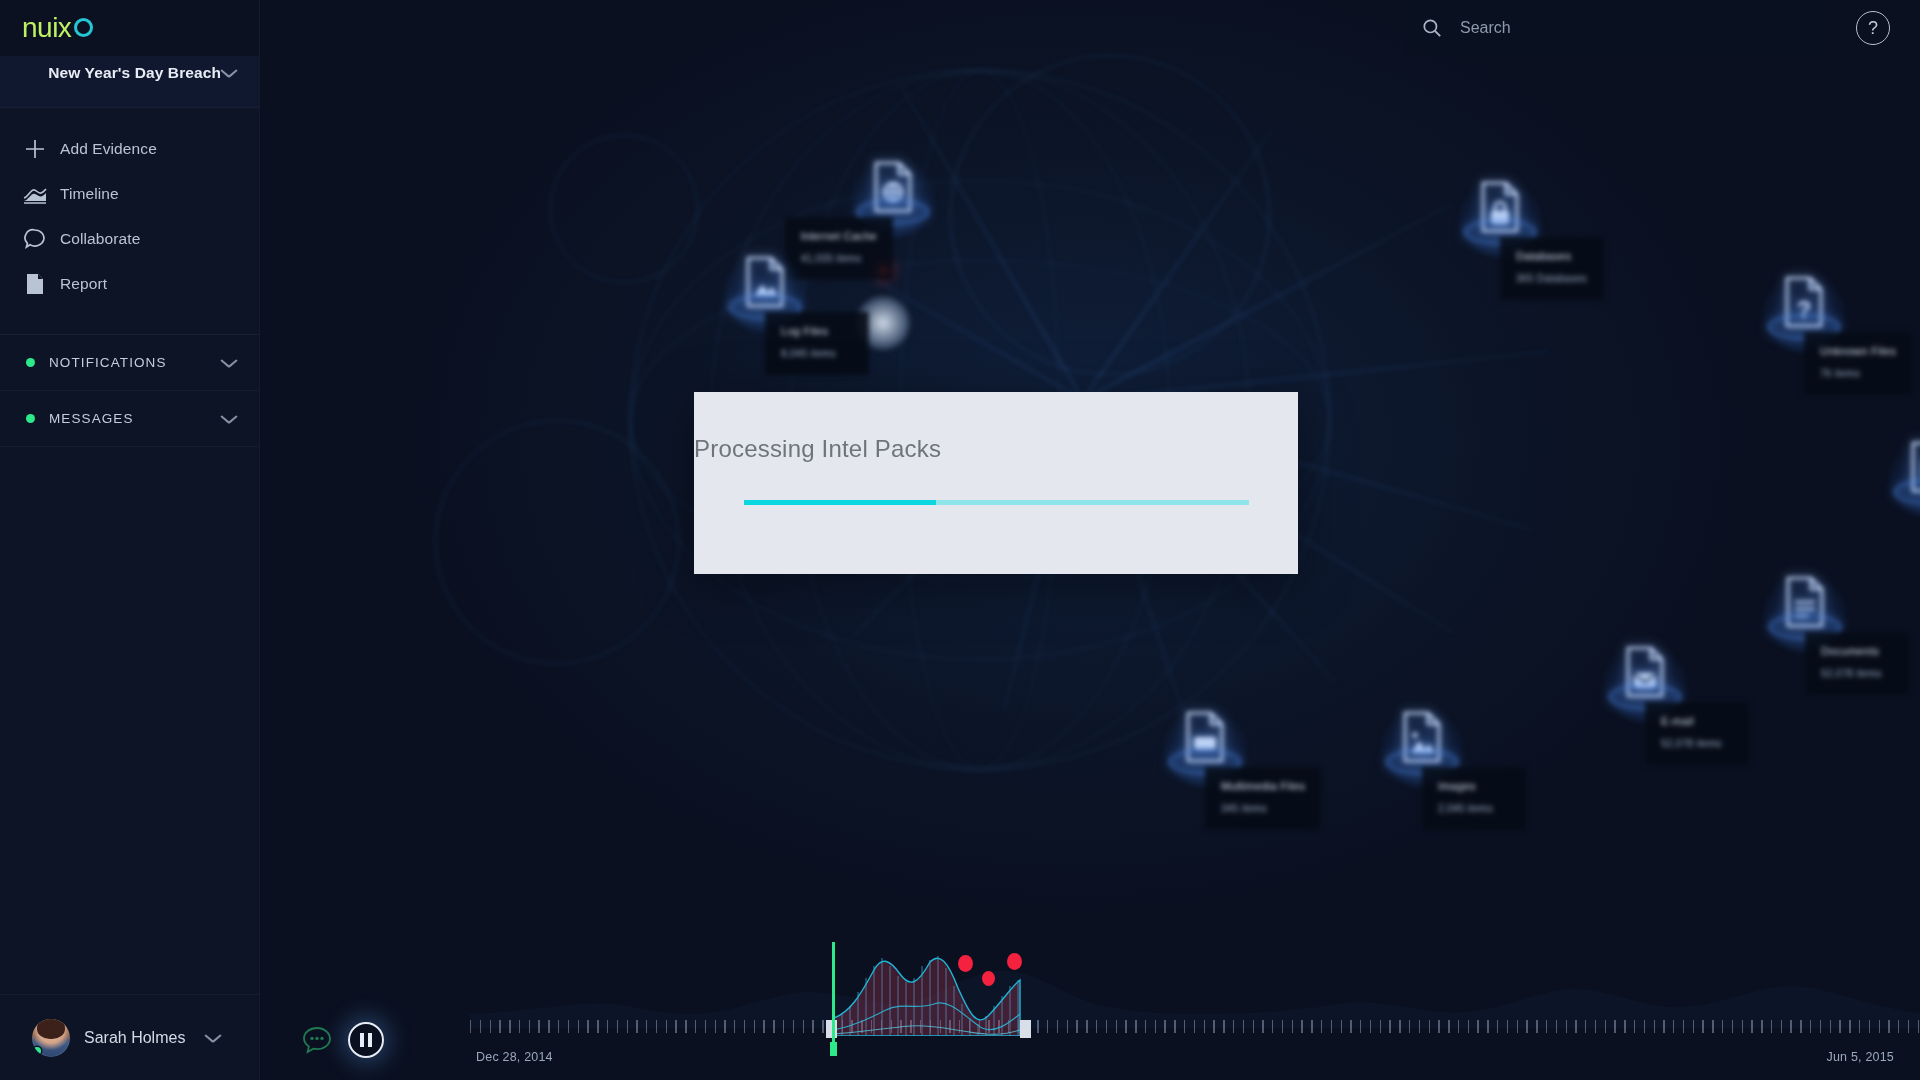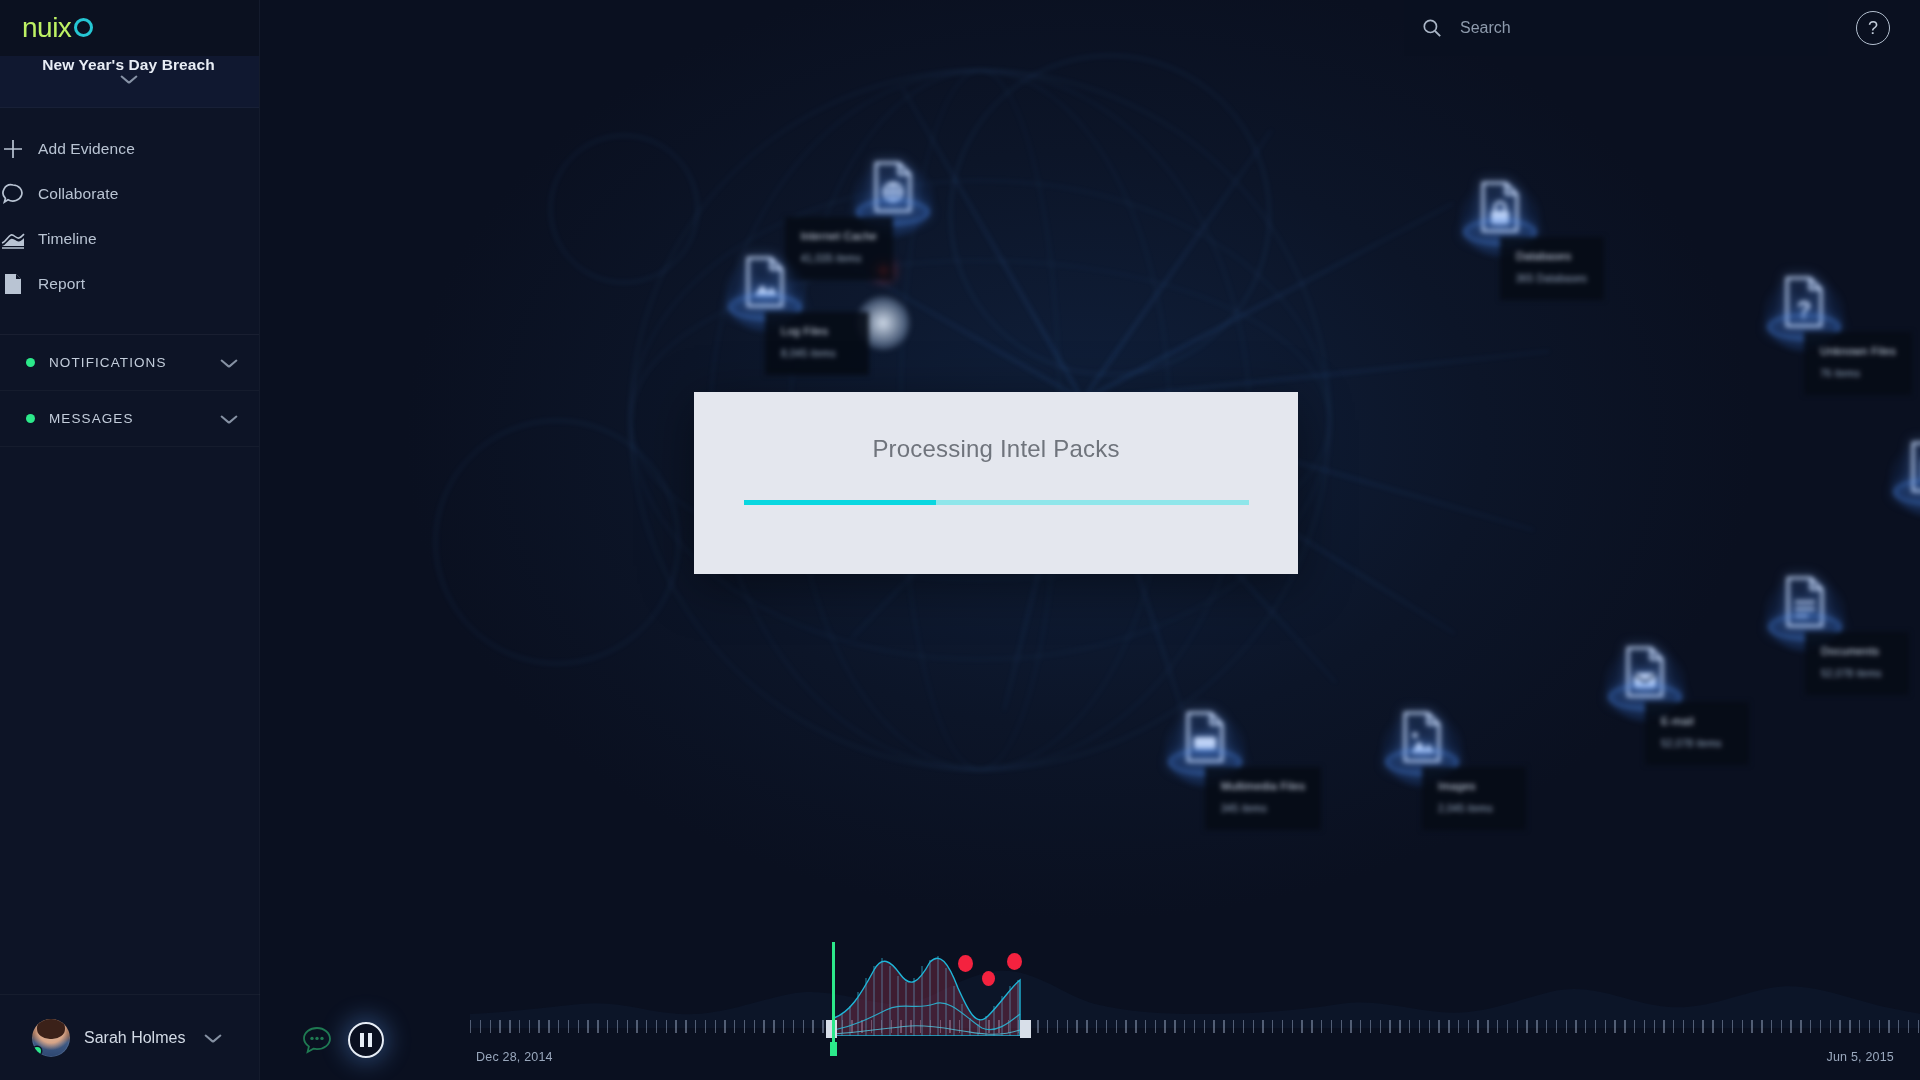--- a/index.html
+++ b/index.html
@@ -86,37 +86,36 @@
   .logo-bar {
     height: 56px; background: #0b1120; display: flex; align-items: center; padding-left: 22px;
   }
   .logo-text { color: #bef264; font-size: 28px; letter-spacing: -.5px; font-weight: 300; line-height: 1; }
   .logo-ring {
     width: 19px; height: 19px; border-radius: 50%;
     border: 3px solid #25c7d4; margin-left: 3px; margin-bottom: 2px;
   }
 
   .case-row {
-    height: 52px; display: flex; align-items: center; justify-content: flex-start;
+    height: 52px; display: flex; align-items: center; justify-content: flex-end;
     padding: 0 22px 18px 20px; background: #101830;
     border-bottom: 1px solid rgba(255,255,255,0.035);
-    flex-direction: column;
   }
   .case-name { color: #e8edf5; font-size: 15.5px; font-weight: bold; letter-spacing: .1px; }
 
   .chev { width: 16px; height: 9px; position: relative; opacity: .75; }
   .chev::before, .chev::after {
     content: ""; position: absolute; top: 1px; width: 11px; height: 1.6px; background: #aebbcd; border-radius: 1px;
   }
   .chev::before { left: 0; transform: rotate(40deg); transform-origin: 0 50%; }
   .chev::after  { right: 0; transform: rotate(-40deg); transform-origin: 100% 50%; }
 
   .nav { padding-top: 18px; padding-bottom: 22px; }
   .nav-item {
-    display: flex; align-items: center; height: 45px; cursor: pointer;
+    display: flex; align-items: center; height: 45px; padding-left: 22px; cursor: pointer;
   }
   .nav-ico { width: 26px; height: 26px; display: flex; align-items: center; justify-content: center; margin-right: 12px; }
   .nav-ico svg { display: block; }
   .nav-label { color: #b9c4d3; font-size: 15.5px; letter-spacing: .1px; }
 
   .nav-divider { height: 1px; background: rgba(255,255,255,0.05); margin: 6px 0 0 0; }
 
   .section-row {
     display: flex; align-items: center; height: 56px; padding: 0 22px 0 26px; cursor: pointer;
     border-bottom: 1px solid rgba(255,255,255,0.035);
@@ -194,21 +193,21 @@
   }
   .tl-date.left { left: 16px; }
   .tl-date.right { right: 26px; }
   .tl-dot { position: absolute; border-radius: 50%; background: #f4223f; }
 
   
   .modal-layer { position: absolute; inset: 0; display: flex; align-items: center; justify-content: center; }
   .modal {
     position: absolute; left: 694px; top: 392px; width: 604px; height: 182px;
     background: #e4e7ee; box-shadow: 0 10px 50px rgba(0,0,0,.45);
-    display: flex; flex-direction: column; align-items: center;
+    display: flex; flex-direction: column; 
   }
   .modal-title {
     color: #6f747c; font-size: 24px; font-weight: 400; letter-spacing: .2px; margin-top: 43px;
   }
   .progress-track {
     position: absolute; left: 50px; top: 108px; width: 505px; height: 5px;
     background: #8fe6ea;
   }
   .progress-fill { height: 5px; background: #0ad7e0; }
 </style>
@@ -656,36 +655,36 @@
         <div class="nav-ico">
           <svg width="22" height="22" viewBox="0 0 22 22">
               <path d="M11 2v18M2 11h18" stroke="#b9c4d3" stroke-width="1.7"></path>
             </svg>
         </div>
         <div class="nav-label">Add Evidence</div>
       </div>
 
       <div class="nav-item">
         <div class="nav-ico">
-          <svg width="22" height="22" viewBox="0 0 22 22">
-            <path d="M11 2a9 8 0 11-5 14.7L2.4 19l1-3.6A8 8 0 0111 2z" fill="none" stroke="#b9c4d3" stroke-width="1.7"></path>
-          </svg>
-        </div>
-        <div class="nav-label">Collaborate</div>
-      </div>
-
-      <div class="nav-item">
-        <div class="nav-ico">
           <svg width="24" height="20" viewBox="0 0 24 20">
             <path d="M1 14 C5 13 7 7 10 6 C13 5 15 10 18 9 C20 8.4 22 6 23 5" fill="none" stroke="#b9c4d3" stroke-width="1.6"></path>
             <path d="M1 17 C5 16 7 11 10 10 C13 9 15 13 18 12.5 C20 12 22 10 23 9 L23 17 Z" fill="#b9c4d3"></path>
             <path d="M1 19h22" stroke="#b9c4d3" stroke-width="1.5"></path>
           </svg>
         </div>
         <div class="nav-label">Timeline</div>
+      </div>
+
+      <div class="nav-item">
+        <div class="nav-ico">
+          <svg width="22" height="22" viewBox="0 0 22 22">
+            <path d="M11 2a9 8 0 11-5 14.7L2.4 19l1-3.6A8 8 0 0111 2z" fill="none" stroke="#b9c4d3" stroke-width="1.7"></path>
+          </svg>
+        </div>
+        <div class="nav-label">Collaborate</div>
       </div>
 
       <div class="nav-item">
         <div class="nav-ico">
           <svg width="18" height="22" viewBox="0 0 18 22">
             <path d="M1 1h11l5 5v15H1z" fill="#b9c4d3"></path>
             <path d="M12 1v5h5" fill="#0d1426"></path>
           </svg>
         </div>
         <div class="nav-label">Report</div>

